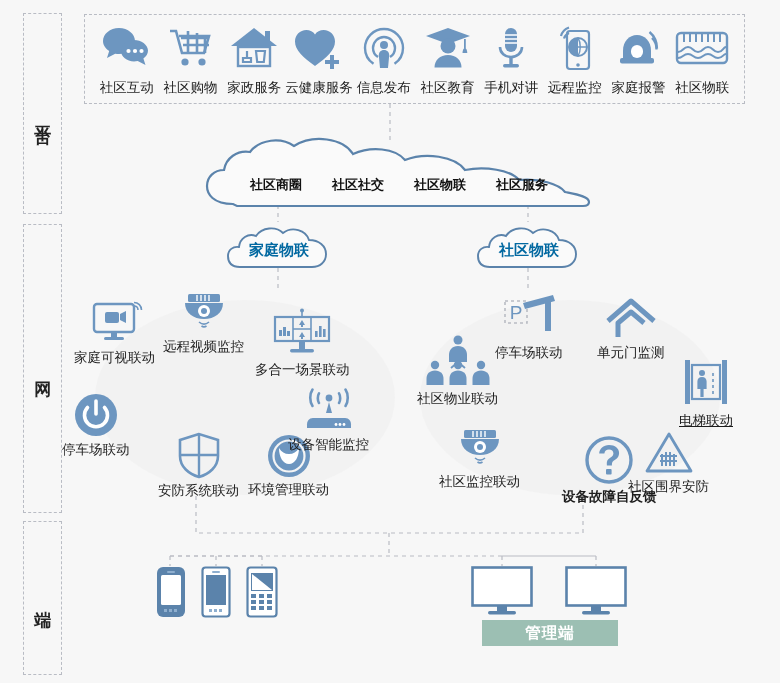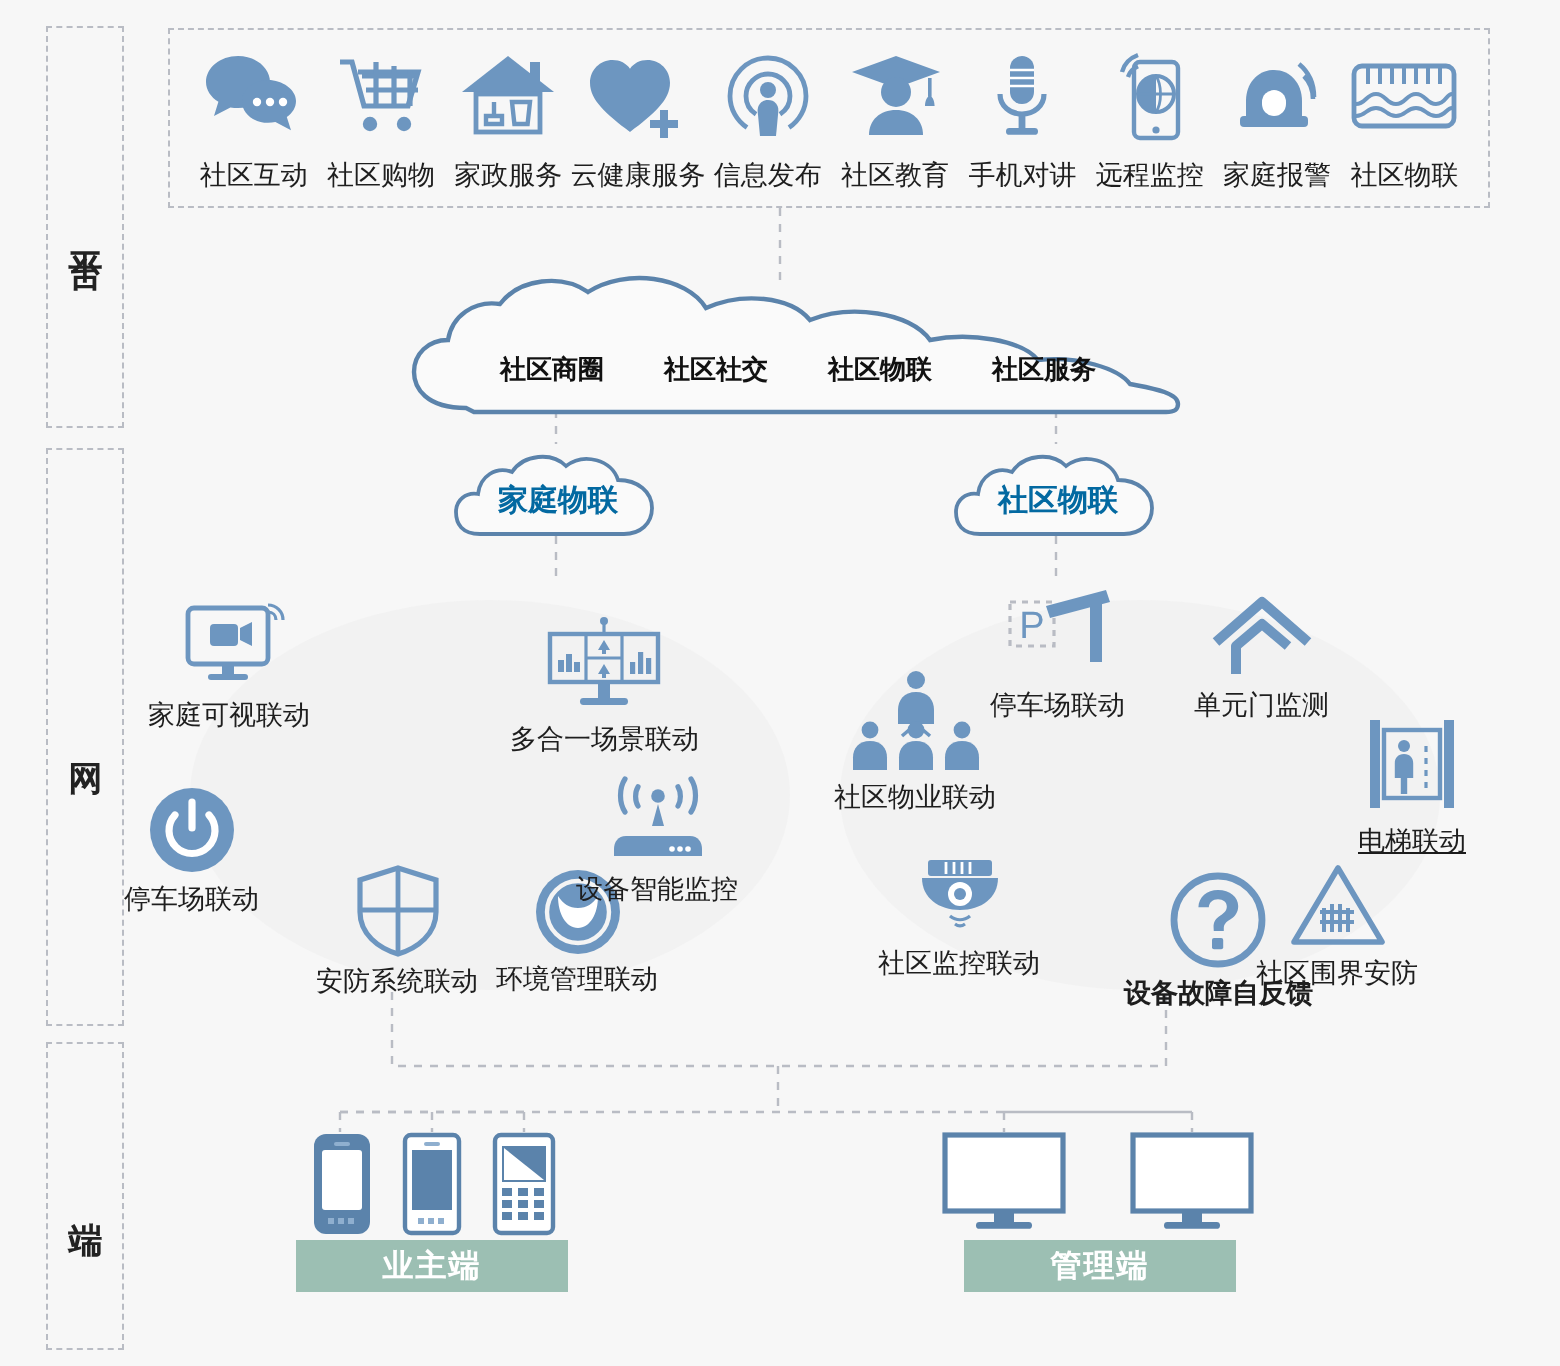--- a/index.html
+++ b/index.html
@@ -316,20 +316,38 @@
         <rect fill="#6d96c0" x="18" y="37" width="20" height="3" rx="1.5"></rect>
         <g stroke="#6d96c0" stroke-width="1.6" fill="none">
           <path d="M48 6c2.4 0 4 1.7 4 4"></path>
           <path d="M48 2.5c4.2 0 7.5 3.3 7.5 7.5"></path>
         </g>
       </svg>
     </div>
     <div class="cap">家庭可视联动</div>
   </div>
 
+  <div class="node" style="left:163px;top:291px;">
+    <div class="ico">
+      <svg width="48" height="44" viewBox="0 0 48 44">
+        <rect fill="#6d96c0" x="8" y="3" width="32" height="8" rx="1.5"></rect>
+        <g stroke="#ffffff" stroke-width="1.4">
+            <path d="M17 4v6M21 4v6M25 4v6M29 4v6"></path>
+          </g>
+        <path fill="#6d96c0" d="M5 12h38c0 10-8.5 16-19 16S5 22 5 12z"></path>
+        <circle fill="#ffffff" cx="24" cy="20" r="6"></circle>
+        <circle fill="#6d96c0" cx="24" cy="20" r="3"></circle>
+        <g stroke="#6d96c0" stroke-width="1.6" fill="none">
+          <path d="M19 31c3 2.5 7 2.5 10 0"></path>
+          <path d="M21.5 35c1.6 1.2 3.4 1.2 5 0"></path>
+        </g>
+      </svg>
+    </div>
+    <div class="cap">远程视频监控</div>
+  </div>
 
   <div class="node" style="left:255px;top:308px;">
     <div class="ico">
       <svg width="62" height="50" viewBox="0 0 62 50">
         <circle fill="#6d96c0" cx="31" cy="2.5" r="2"></circle>
         <path stroke="#6d96c0" stroke-width="1.6" fill="none" d="M31 4v5"></path>
         <rect x="4" y="9" width="54" height="24" fill="none" stroke="#6d96c0" stroke-width="2.2"></rect>
         <g stroke="#6d96c0" stroke-width="1.6" fill="none">
             <path d="M22 9v24M40 9v24M22 21h18"></path>
           </g>
@@ -541,23 +559,20 @@
           <rect x="21" y="28" width="5" height="4"></rect>
         <rect x="5" y="34" width="5" height="4"></rect>
           <rect x="13" y="34" width="5" height="4"></rect>
           <rect x="21" y="34" width="5" height="4"></rect>
         <rect x="5" y="40" width="5" height="4"></rect>
           <rect x="13" y="40" width="5" height="4"></rect>
           <rect x="21" y="40" width="5" height="4"></rect>
       </g>
     </svg>
   </div>
-  <div class="term-label" style="left:148px;top:620px;width:136px;height:26px;">
-    <span>业主端</span>
-  </div>
 
   <div class="abs" style="left:471px;top:566px;">
     <svg width="62" height="50" viewBox="0 0 62 50">
       <rect fill="#ffffff" stroke="#5b83ab" stroke-width="2.6" x="1.5" y="1.5" width="59" height="38"></rect>
       <rect fill="#5b83ab" x="26" y="40" width="10" height="5"></rect>
       <rect fill="#5b83ab" x="17" y="45" width="28" height="3.4" rx="1.7"></rect>
     </svg>
   </div>
   <div class="abs" style="left:565px;top:566px;">
     <svg width="62" height="50" viewBox="0 0 62 50">

